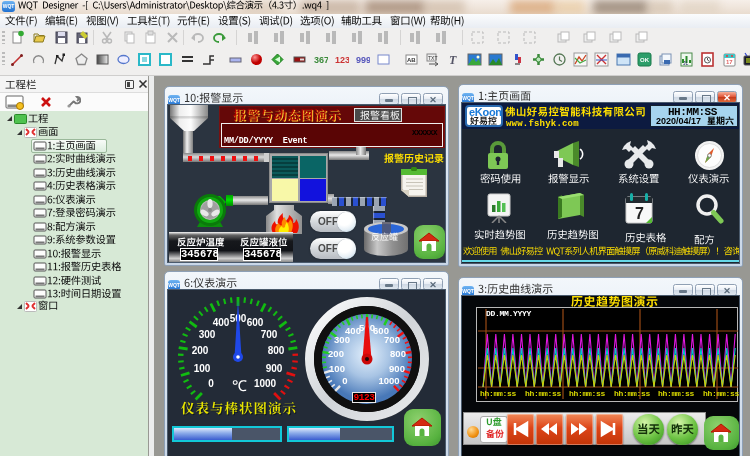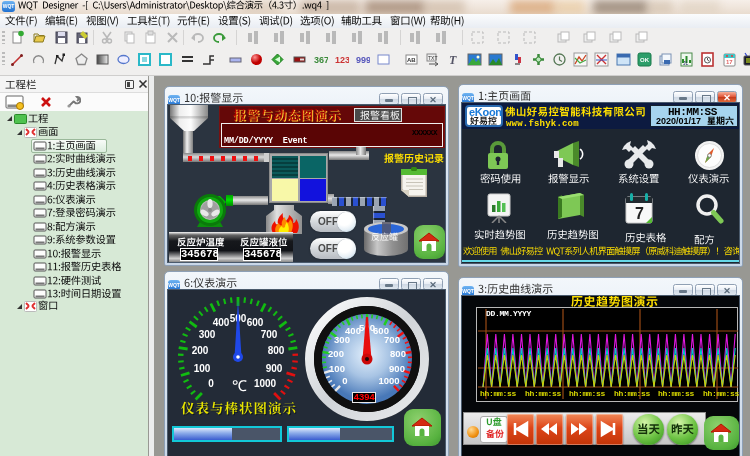--- a/index.html
+++ b/index.html
@@ -1198,21 +1198,21 @@
             <use href="#q141" x="1860"></use>
             <use href="#q142" x="2067"></use>
             <use href="#q143" x="2273"></use>
             <use href="#q144" x="2480"></use>
           </g>
         </svg>
       </div>
       <div style="position:absolute;left:44px;top:15.5px;font-size:9px;font-weight:bold;color:#ffe000;font-family:Liberation Mono,monospace;letter-spacing:0.2px">www.fshyk.com</div>
       <div style="position:absolute;left:188px;top:2px;width:88px;height:22px;background:#a6d4ee;border:1px solid #14202e"></div>
       <div style="position:absolute;left:206px;top:3px;font-size:11px;font-weight:bold;color:#000;font-family:Liberation Mono,monospace;letter-spacing:-0.5px">HH:MM:SS</div>
-      <div style="position:absolute;left:194px;top:13px;font-size:9px;font-weight:bold;color:#000;font-family:Liberation Sans">2020/01/17</div>
+      <div style="position:absolute;left:194px;top:13px;font-size:9px;font-weight:bold;color:#000;font-family:Liberation Sans">2020/04/17</div>
       <div style="position:absolute;left:245px;top:12.5px">
         <svg width="27.0" height="12.6">
           <g transform="translate(0,8.1) scale(0.04500,-0.04500)" fill="#000">
             <use href="#q145" x="0"></use>
             <use href="#q146" x="200"></use>
             <use href="#q147" x="400"></use>
           </g>
         </svg>
       </div>
       <div style="position:absolute;left:23px;top:37px;width:26px;height:31px">
@@ -1559,21 +1559,21 @@
           <text x="80" y="41" text-anchor="middle" font-size="9.5" font-weight="bold" fill="#fff" font-family="Liberation Sans">600</text>
           <text x="91" y="50" text-anchor="middle" font-size="9.5" font-weight="bold" fill="#fff" font-family="Liberation Sans">700</text>
           <text x="97" y="64" text-anchor="middle" font-size="9.5" font-weight="bold" fill="#fff" font-family="Liberation Sans">800</text>
           <text x="96" y="79" text-anchor="middle" font-size="9.5" font-weight="bold" fill="#fff" font-family="Liberation Sans">900</text>
           <text x="88" y="91" text-anchor="middle" font-size="9.5" font-weight="bold" fill="#fff" font-family="Liberation Sans">1000</text>
           <path d="M61.5 66 L65 24 L67 24 L70.5 66 Q66 73 61.5 66 Z" fill="#e80c0c"></path>
           <circle cx="66" cy="66" r="5.5" fill="#cc0808"></circle>
           <circle cx="66" cy="66" r="2" fill="#200808"></circle>
         </svg>
       </div>
-      <div style="position:absolute;left:184px;top:101.5px;width:24px;height:11.5px;background:#000;border:1px solid #e8e8e8;text-align:center;font-family:Liberation Mono,monospace;font-weight:bold;font-size:9.5px;color:#f00;line-height:10px;letter-spacing:-0.5px">4394</div>
+      <div style="position:absolute;left:184px;top:101.5px;width:24px;height:11.5px;background:#000;border:1px solid #e8e8e8;text-align:center;font-family:Liberation Mono,monospace;font-weight:bold;font-size:9.5px;color:#f00;line-height:10px;letter-spacing:-0.5px">9123</div>
       <div style="position:absolute;left:14px;top:112px">
         <svg width="116.0" height="18.9">
           <g transform="translate(0,12.2) scale(0.06750,-0.06750)" fill="#101820">
             <use href="#q174" x="0"></use>
             <use href="#q175" x="215"></use>
             <use href="#q107" x="430"></use>
             <use href="#q176" x="644"></use>
             <use href="#q177" x="859"></use>
             <use href="#q110" x="1074"></use>
             <use href="#q111" x="1289"></use>

